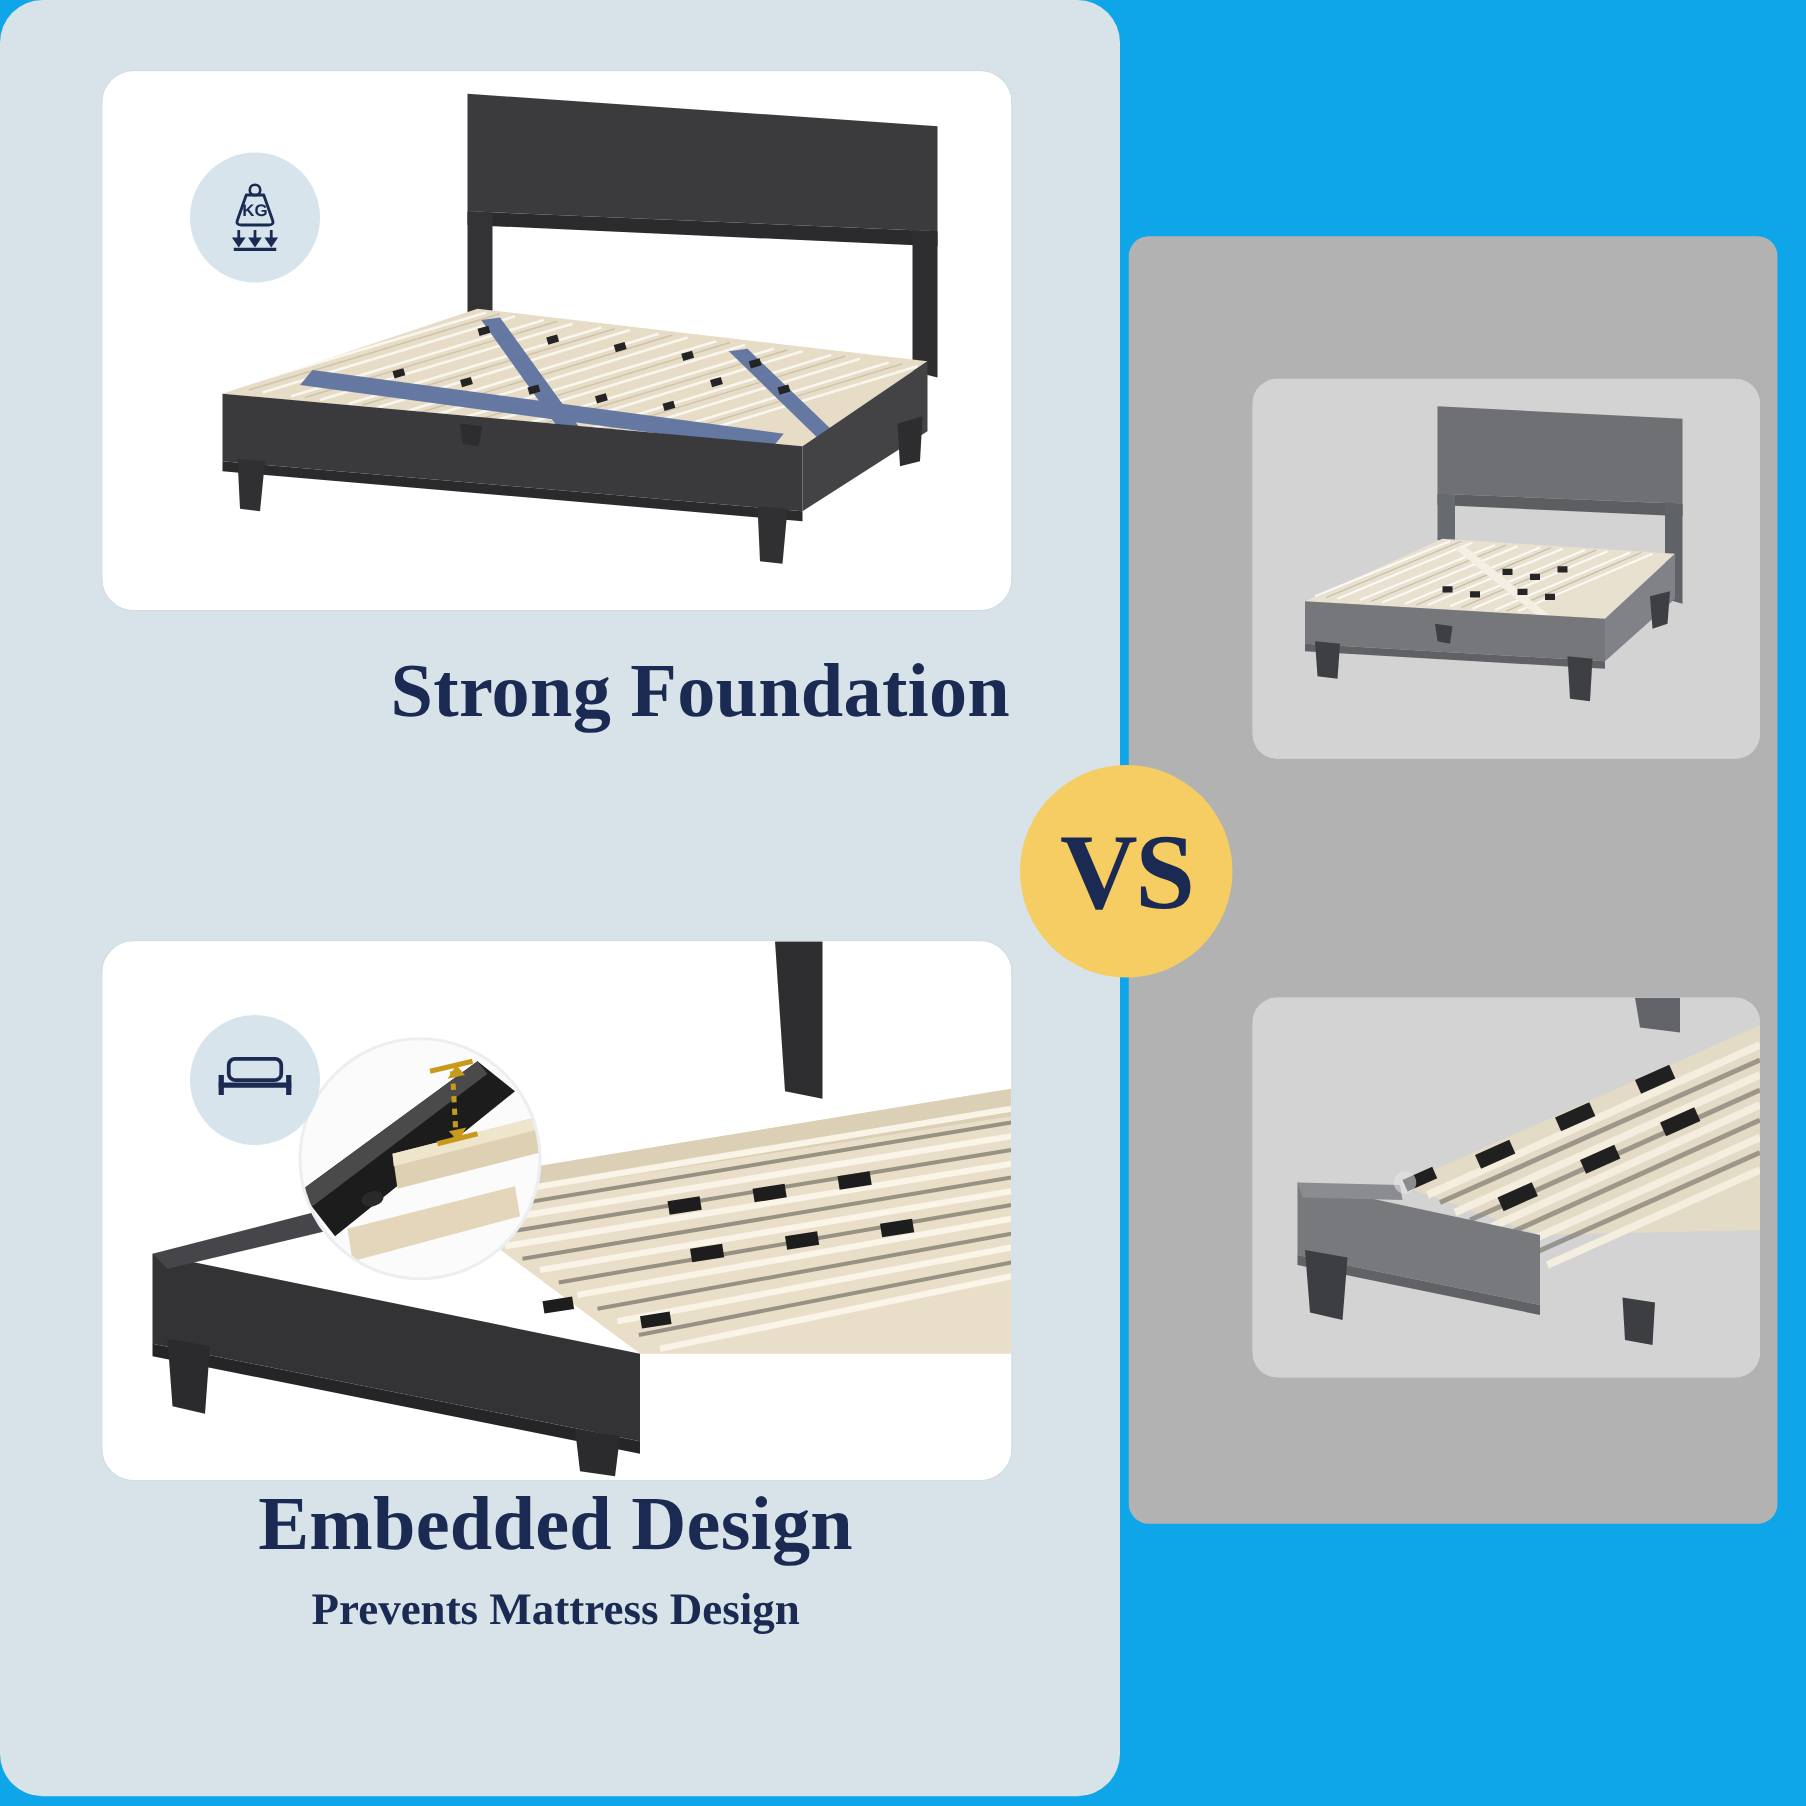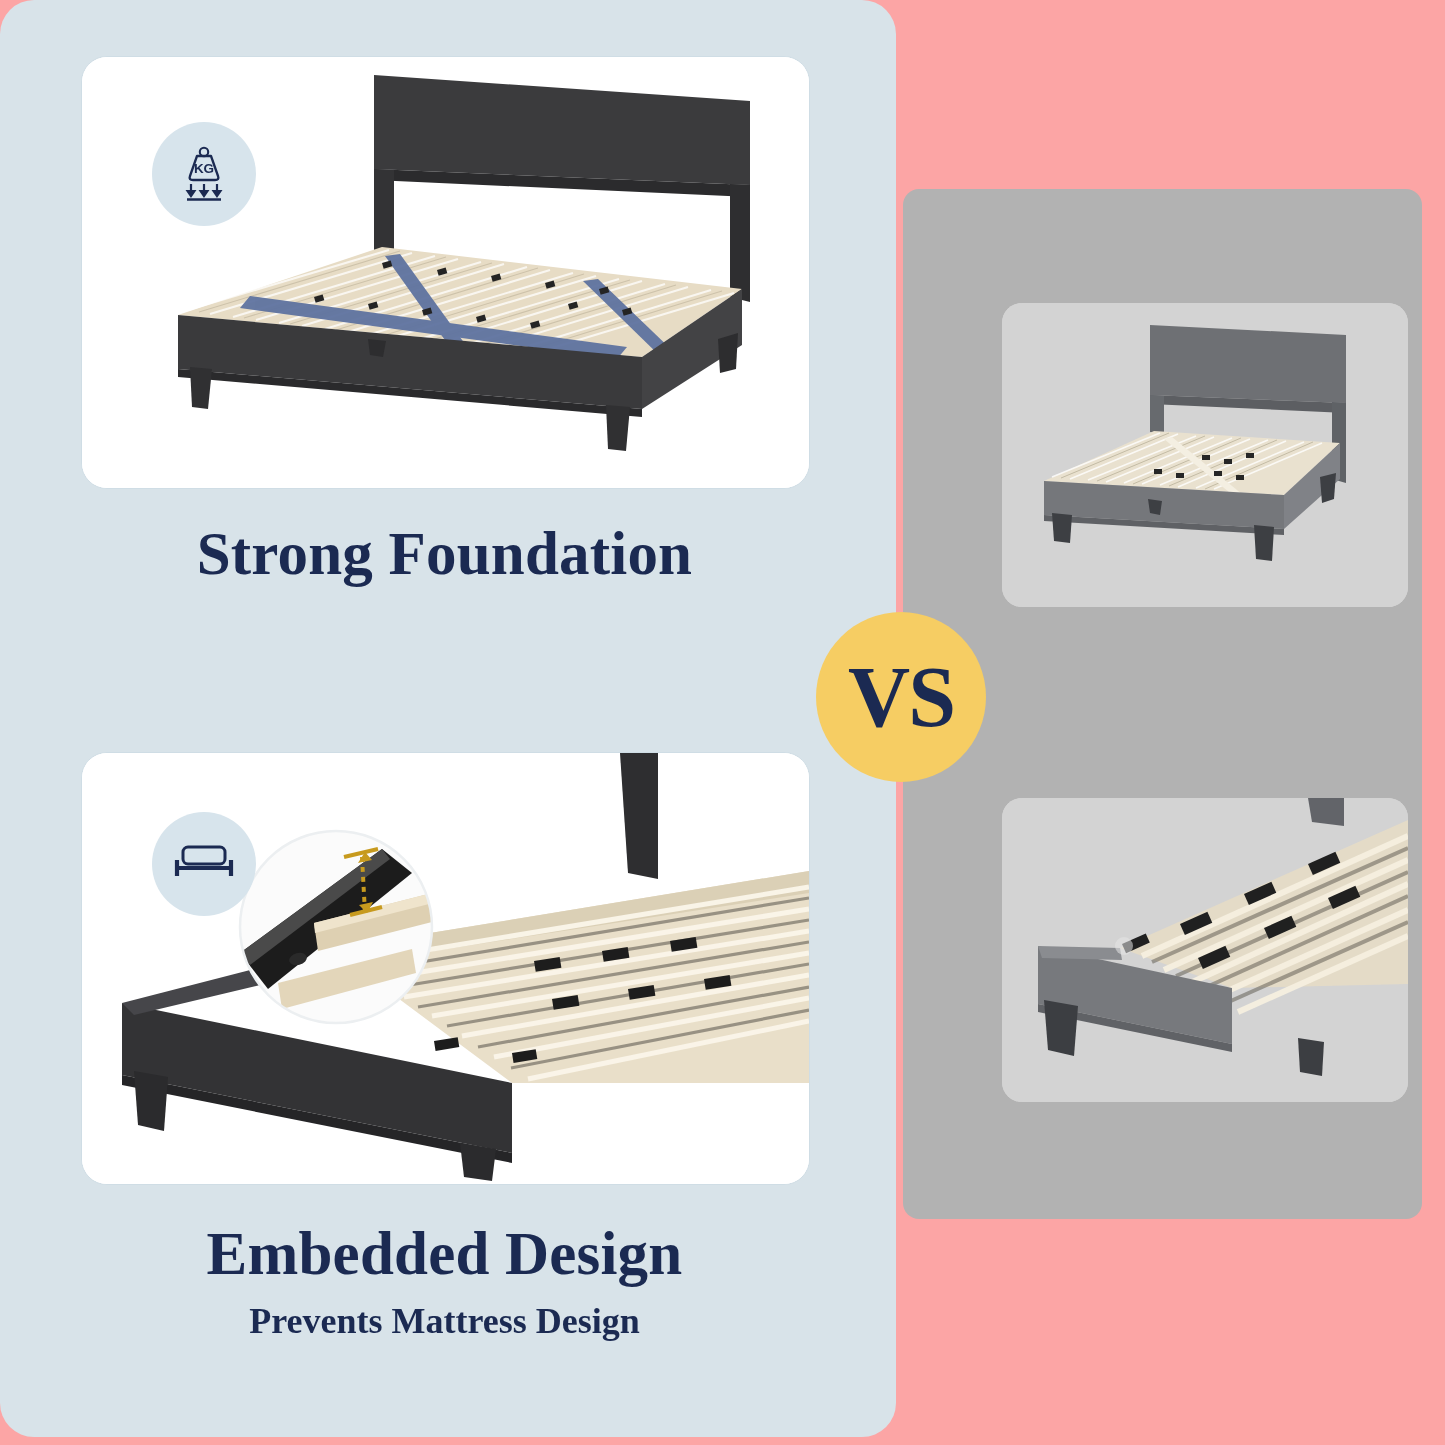--- a/index.html
+++ b/index.html
@@ -1,17 +1,17 @@
 <!DOCTYPE html>
 <html><head>
 <meta charset="utf-8">
 <style>
   html,body{margin:0;padding:0;background:#ffffff;}
   body{width:1445px;height:1445px;font-family:"Liberation Serif",serif;overflow:hidden;}
-  .stage{position:relative;width:1445px;height:1445px;background:#fca5a5;}
+  .stage{position:relative;width:1445px;height:1445px;background:#0ea5e9;}
 
   
   .panel-left{
     position:absolute;left:0px;top:0px;width:896px;height:1437px;
     background:#d8e3e9;border-radius:34px;
   }
   .panel-right{
     position:absolute;left:903px;top:189px;width:519px;height:1030px;
     background:#b2b2b2;border-radius:16px;
   }
@@ -35,22 +35,22 @@
   .icon-badge{
     position:absolute;width:104px;height:104px;border-radius:50%;
     background:#d7e4ec;display:flex;align-items:center;justify-content:center;
     z-index:6;
   }
   #badge-kg{left:152px;top:122px;}
   #badge-bed{left:152px;top:812px;}
 
   
   .caption-block{position:absolute;width:727px;left:81px;text-align:center;}
-  #caption-top{top:522px;}
-  #caption-bottom{top:1222px;}
+  #caption-top{top:522px;text-align:right;}
+  #caption-bottom{top:1188px;}
   .headline{
     font-family:"Liberation Serif",serif;font-weight:bold;
     font-size:61px;line-height:1.04;color:#1b2a52;letter-spacing:.2px;
     white-space:nowrap;
   }
   .subline{
     font-family:"Liberation Serif",serif;font-weight:bold;
     font-size:36px;line-height:1.25;color:#1b2a52;margin-top:14px;
     white-space:nowrap;
   }

